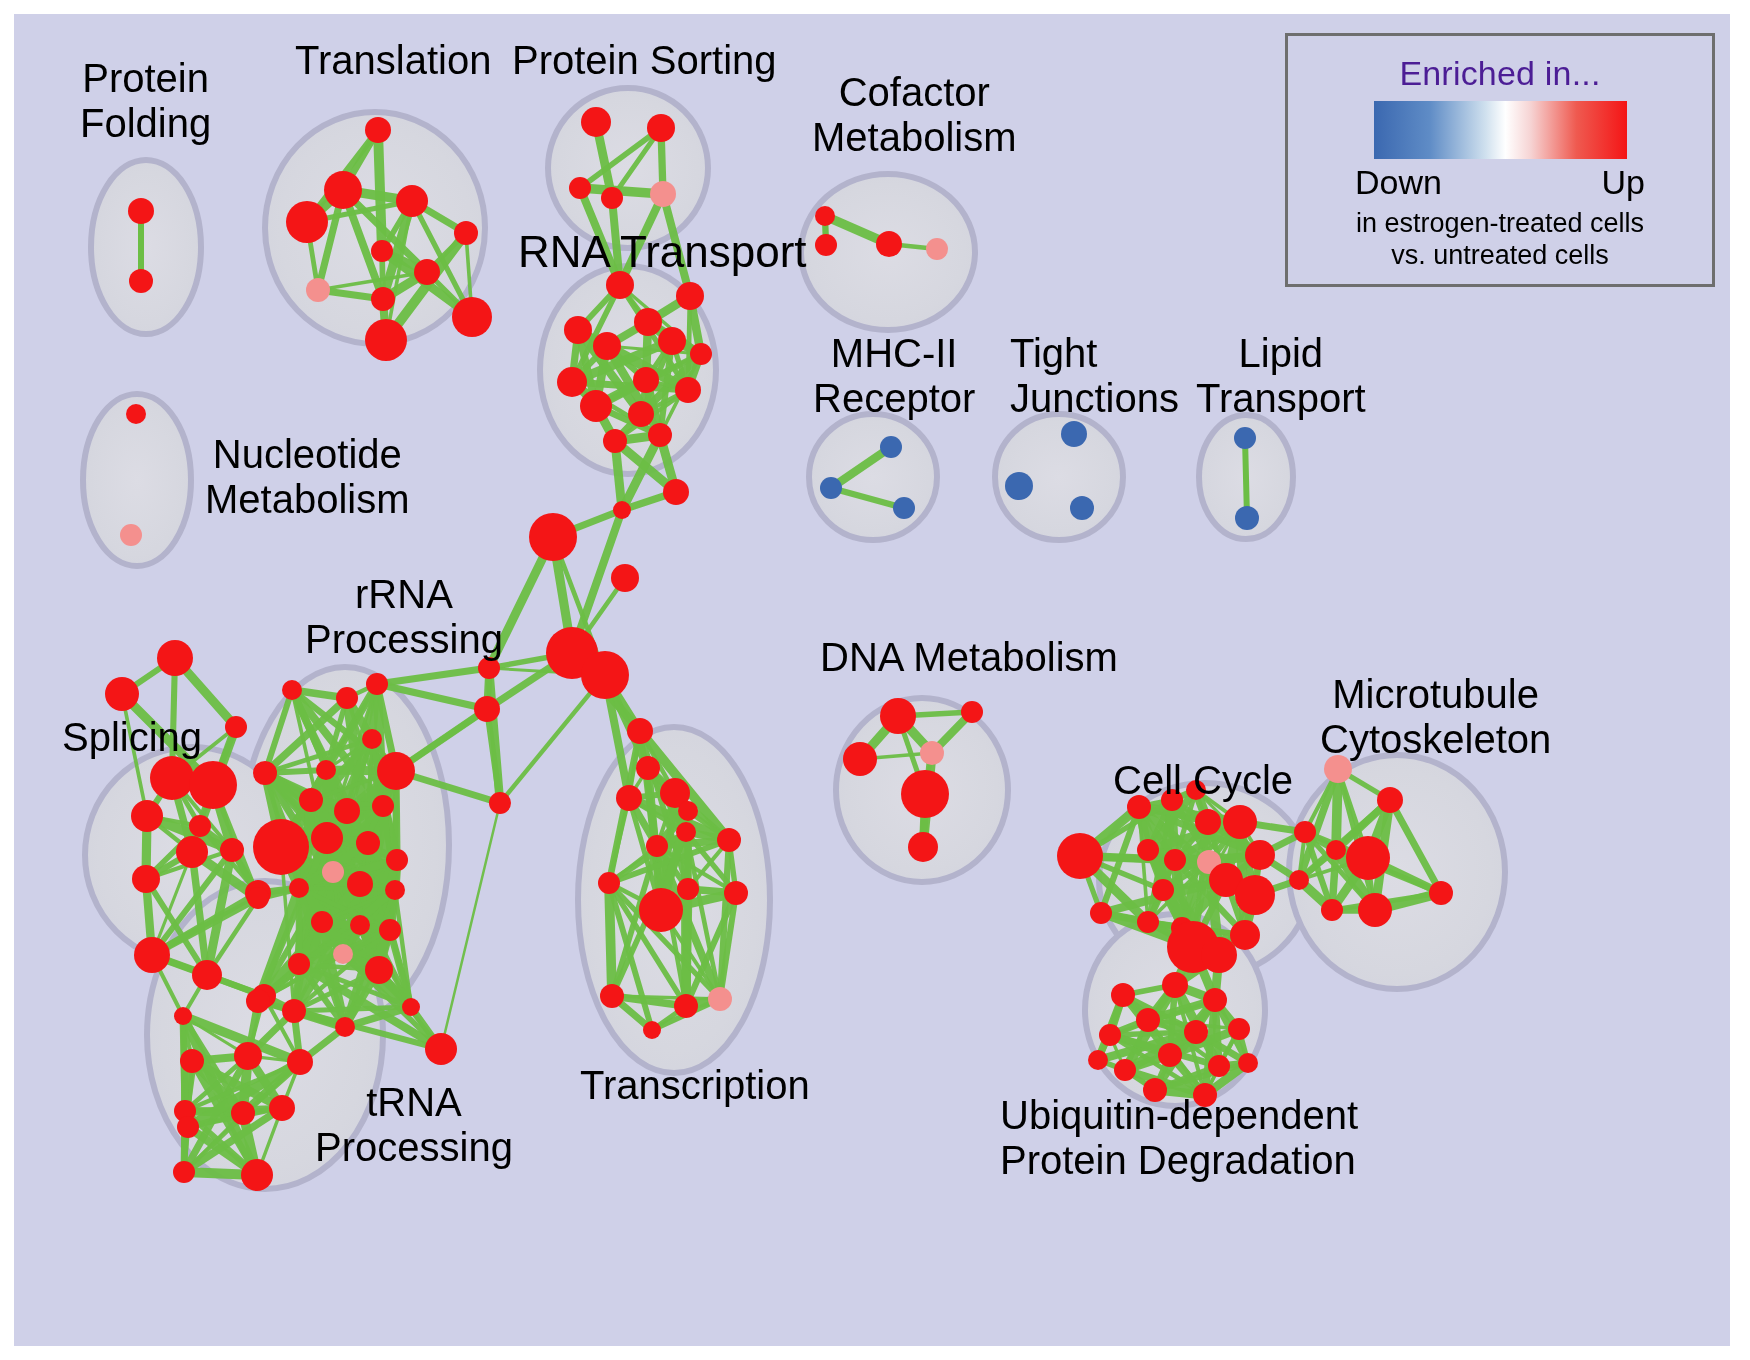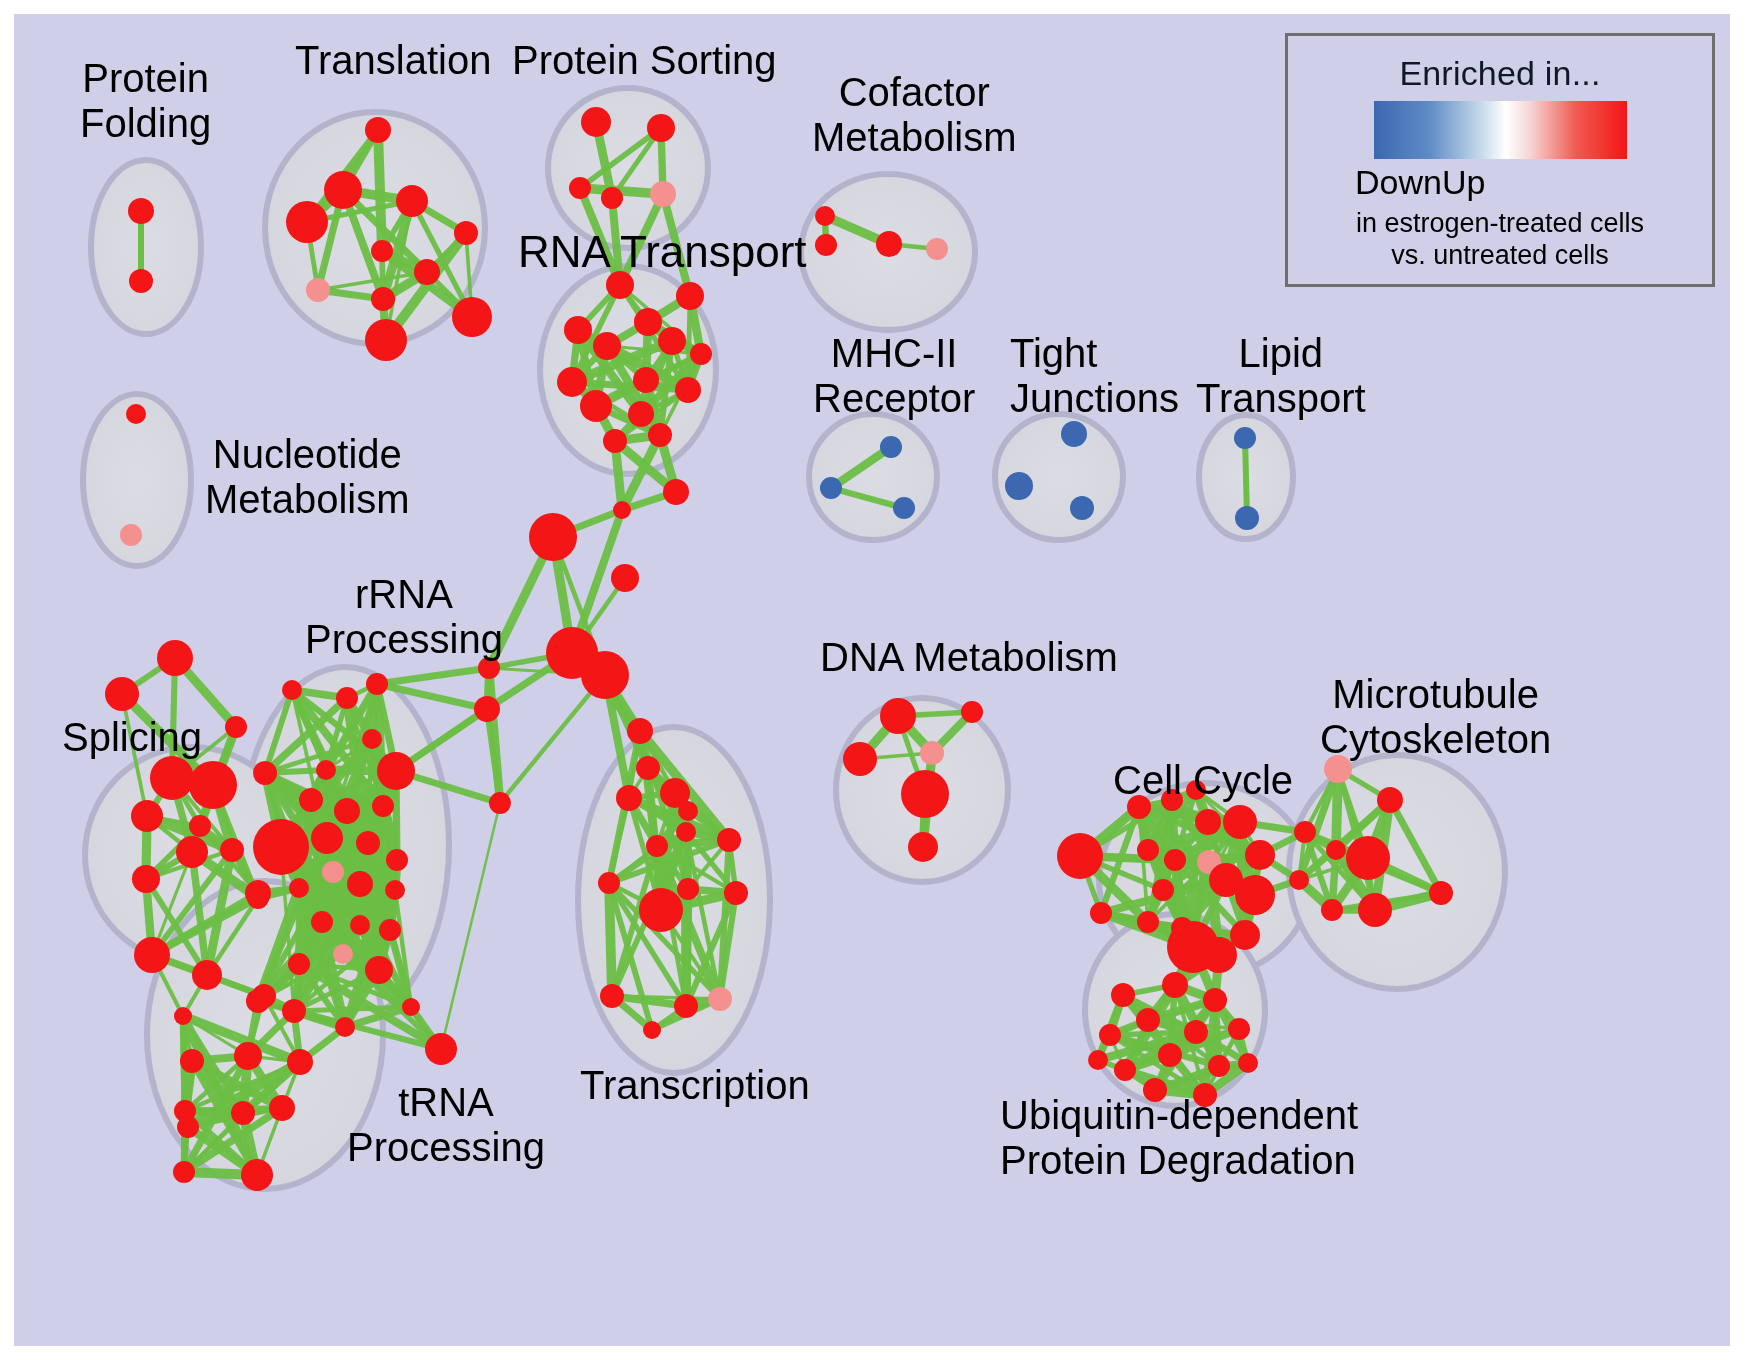--- a/index.html
+++ b/index.html
@@ -5,23 +5,23 @@
   html,body{margin:0;padding:0;background:#ffffff;}
   body{width:1750px;height:1360px;font-family:"Liberation Sans",sans-serif;}
   #stage{position:relative;width:1730px;height:1360px;overflow:hidden;background:#ffffff;}
   #canvas{position:absolute;left:0;top:0;width:1750px;height:1360px;}
   .lbl{position:absolute;color:#000;font-family:"Liberation Sans",sans-serif;font-weight:400;line-height:1.12;white-space:pre;}
   #legend{
     position:absolute;left:1285px;top:33px;width:430px;height:254px;
     background:#cfd0e8;border:3px solid #6e6e6e;box-sizing:border-box;
     display:flex;flex-direction:column;align-items:center;
   }
-  #legend .ltitle{font-size:34px;color:#0f172a;margin-top:18px;letter-spacing:.2px;}
+  #legend .ltitle{font-size:34px;color:#4c1d95;margin-top:18px;letter-spacing:.2px;}
   #legend .bar{width:253px;height:58px;margin-top:8px;}
-  #legend .ends{width:290px;display:flex;margin-top:4px;font-size:34px;}
+  #legend .ends{width:290px;display:flex;justify-content:space-between;margin-top:4px;font-size:34px;}
   #legend .sub{font-size:27px;margin-top:6px;text-align:center;line-height:1.18;}
 </style>
 </head>
 <body>
 
 <div id="stage">
 
   <svg id="canvas" viewBox="0 0 1750 1360">
     <defs>
       <radialGradient id="clusterGrad" cx="50%" cy="50%" r="62%">
@@ -945,21 +945,21 @@
 Metabolism</div>
       <div class="lbl" style="left: 813px; top: 331px; font-size: 40px; text-align: center;">MHC-II
 Receptor</div>
       <div class="lbl" style="left: 1010px; top: 331px; font-size: 40px; text-align: left;">Tight
 Junctions</div>
       <div class="lbl" style="left: 1196px; top: 331px; font-size: 40px; text-align: center;">Lipid
 Transport</div>
       <div class="lbl" style="left: 272px; top: 572px; font-size: 40px; text-align: center; margin-left: 33px;">rRNA
 Processing</div>
       <div class="lbl" style="left: 62px; top: 715px; font-size: 40px; text-align: center;">Splicing</div>
-      <div class="lbl" style="left: 315px; top: 1080px; font-size: 40px; text-align: center; margin-left: 32px;">tRNA
+      <div class="lbl" style="left: 315px; top: 1080px; font-size: 40px; text-align: center;">tRNA
 Processing</div>
       <div class="lbl" style="left: 580px; top: 1063px; font-size: 40px; text-align: center;">Transcription</div>
       <div class="lbl" style="left: 820px; top: 635px; font-size: 40px; text-align: center;">DNA Metabolism</div>
       <div class="lbl" style="left: 1113px; top: 758px; font-size: 40px; text-align: center;">Cell Cycle</div>
       <div class="lbl" style="left: 1320px; top: 672px; font-size: 40px; text-align: center;">Microtubule
 Cytoskeleton</div>
       <div class="lbl" style="left: 1000px; top: 1093px; font-size: 40px; ">Ubiquitin-dependent
 Protein Degradation</div>
     </div>
 

